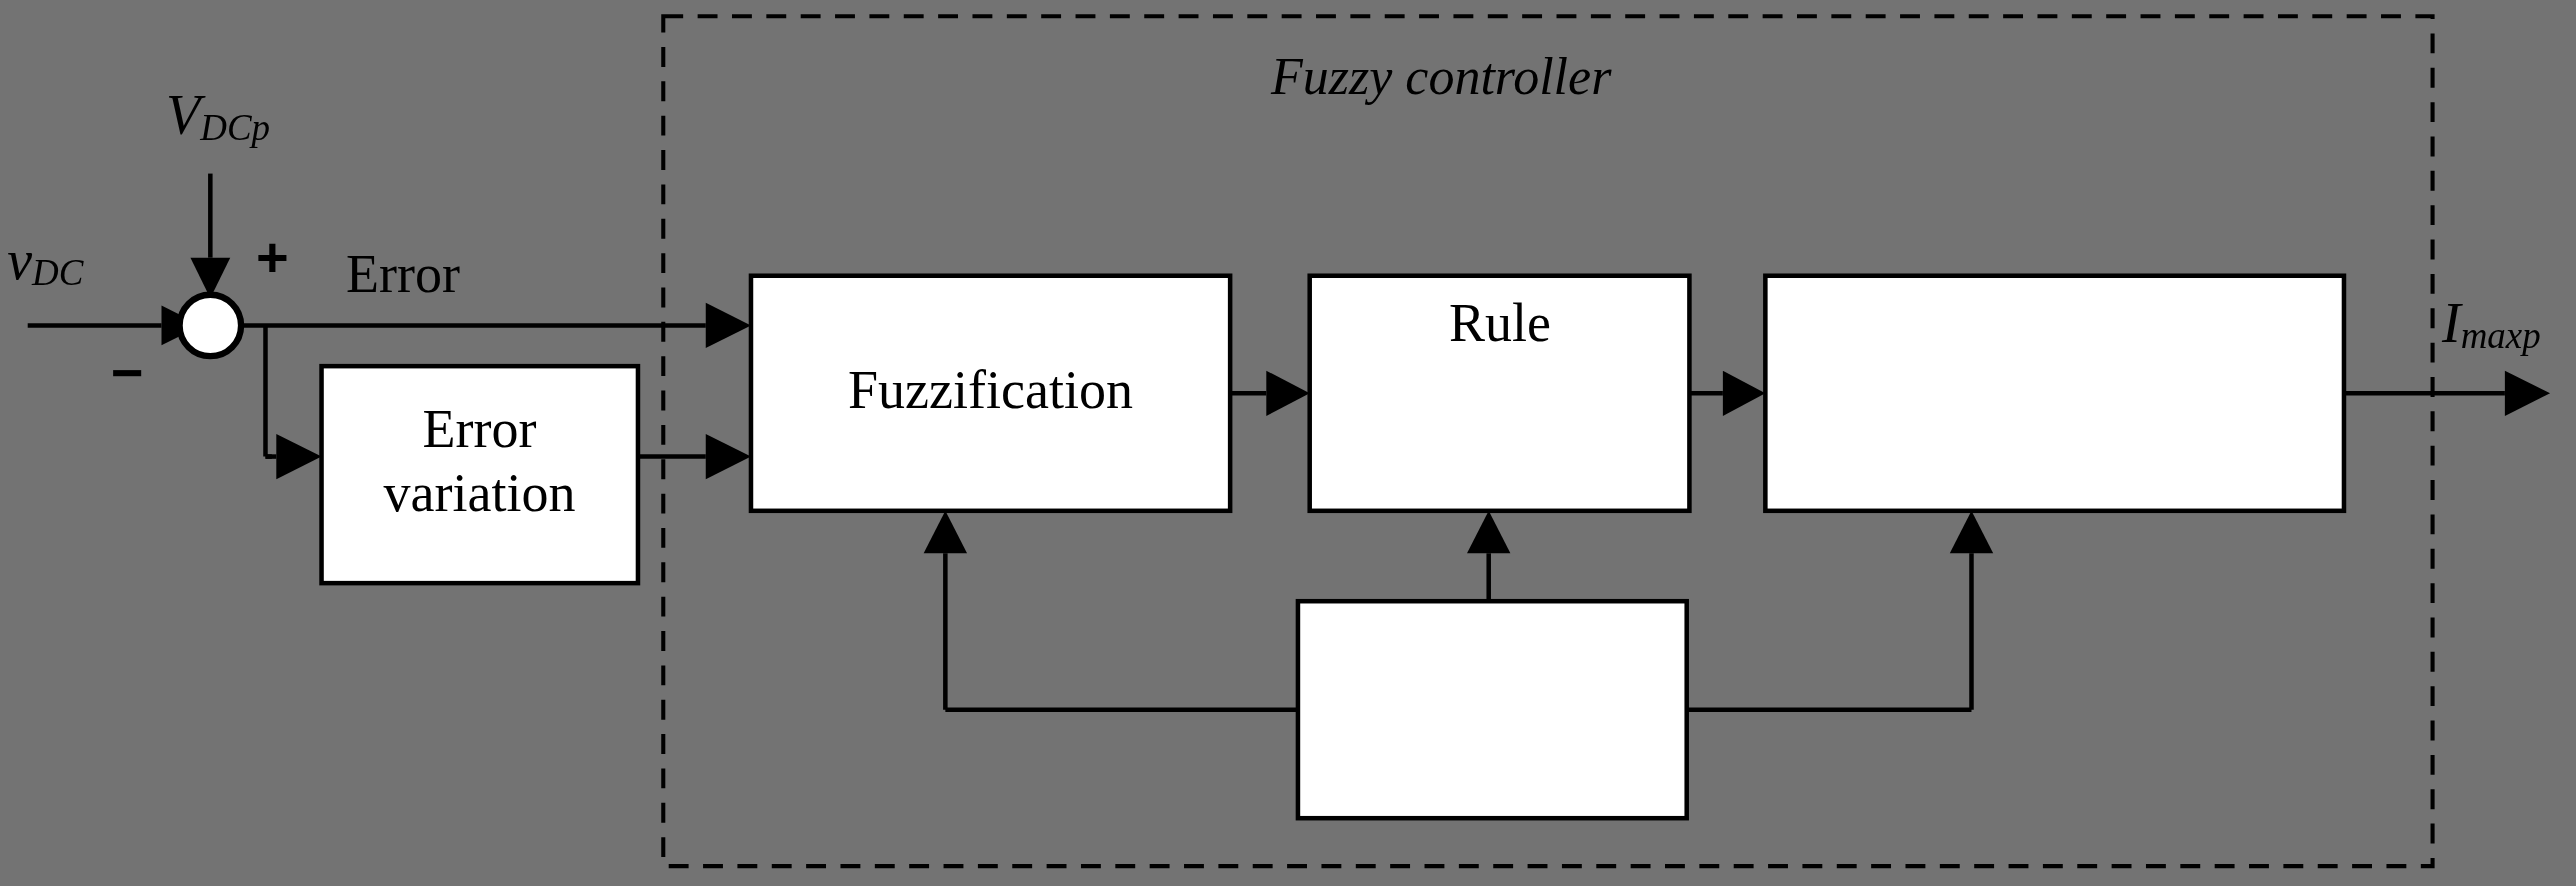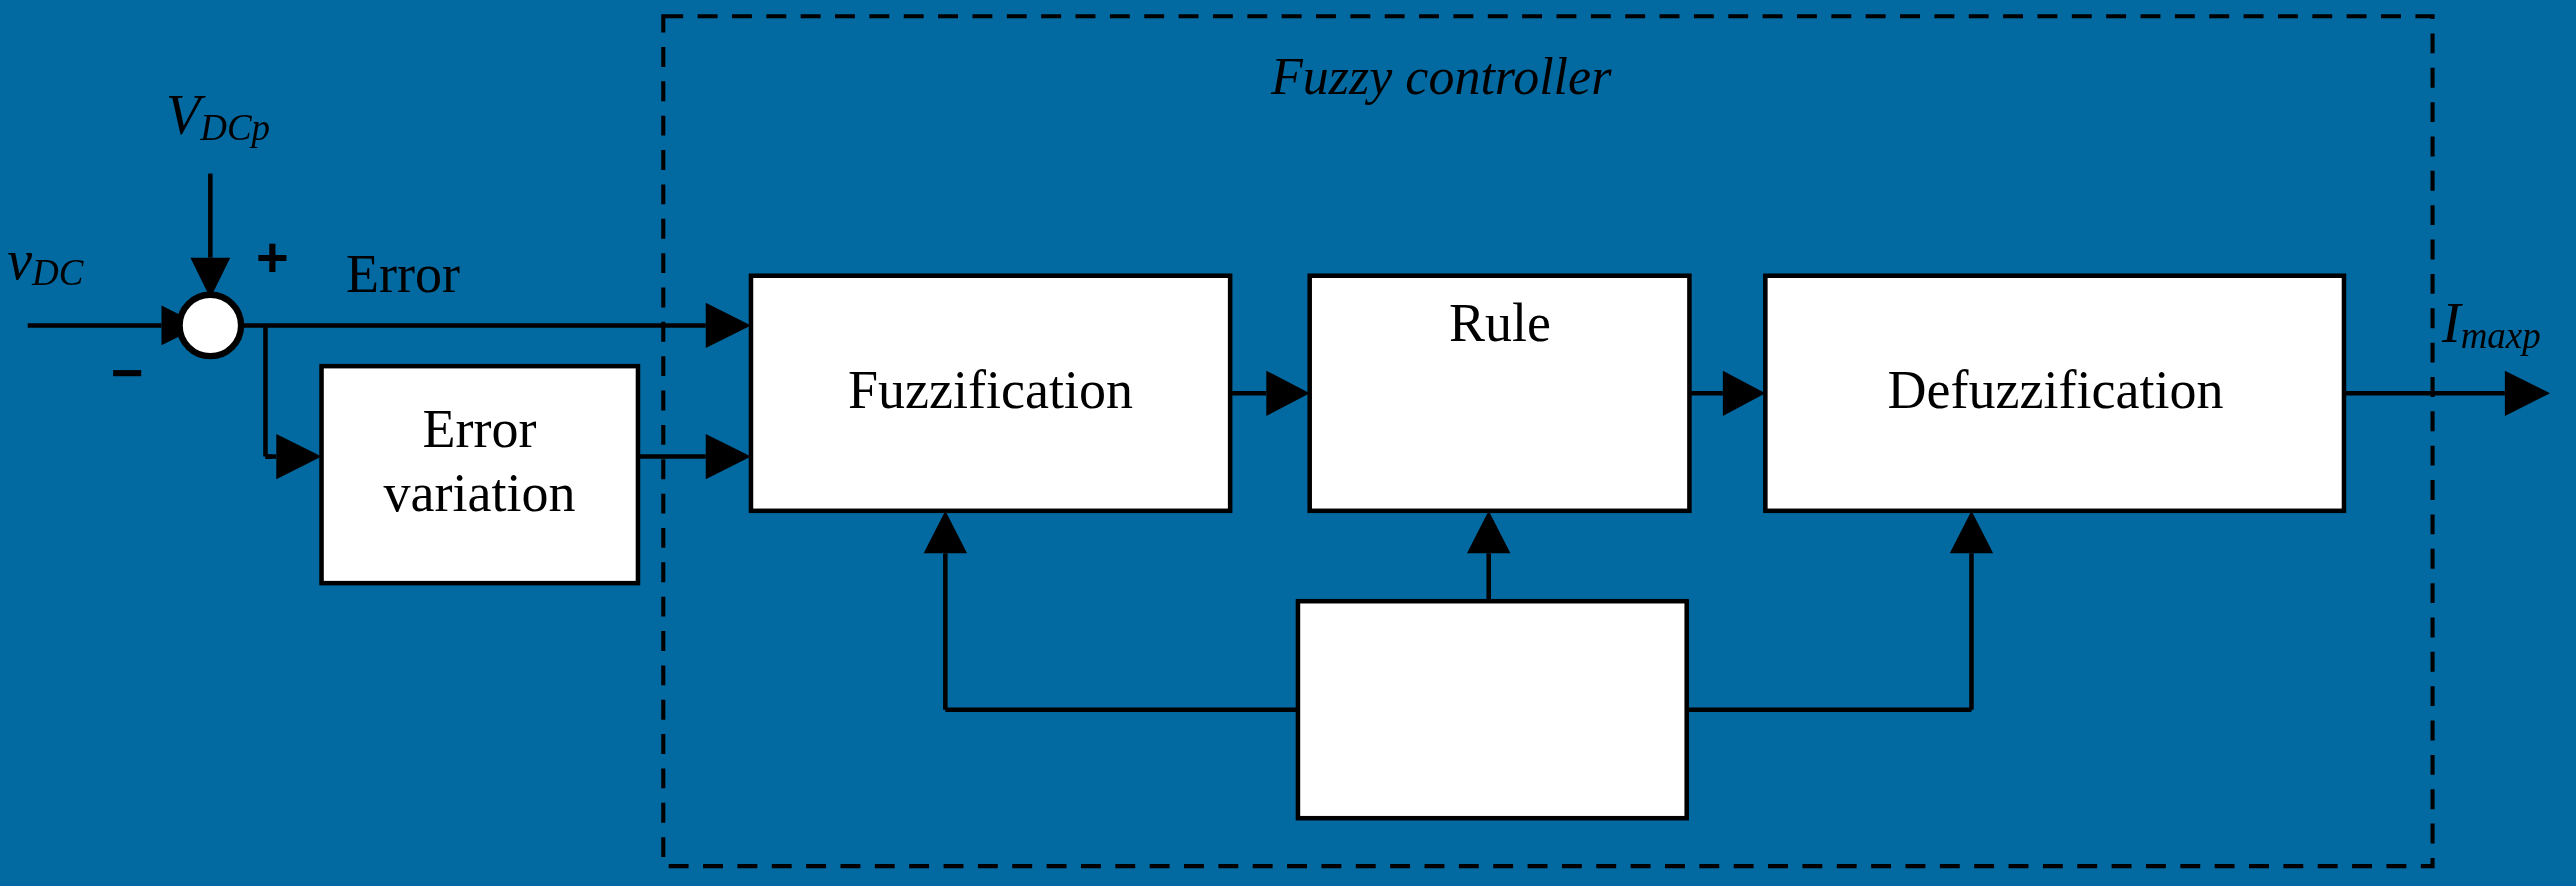--- a/index.html
+++ b/index.html
@@ -10,21 +10,21 @@
   body {
     width: 2576px;
     height: 886px;
     font-family: "Liberation Serif", "DejaVu Serif", serif;
     overflow: hidden;
   }
   #diagram-root {
     position: relative;
     width: 2576px;
     height: 886px;
-    background: #0369a1;
+    background: #737373;
   }
   svg.canvas {
     position: absolute;
     top: 0;
     left: 0;
     width: 2576px;
     height: 886px;
   }
   .blk-line { fill: none; stroke: #000000; stroke-width: 5; }
   .blk-rect { fill: #ffffff; stroke: #000000; stroke-width: 5; }
@@ -137,21 +137,20 @@
     <div>Error</div>
     <div>variation</div>
   </div>
 
   <div class="lbl lbl-box" style="left:751px; top:362px; width:479px;font-family:Liberation Serif, serif;">Fuzzification</div>
 
   <div class="lbl lbl-box two-line" style="left:1310px; top:292px; width:380px;">
     <div>Rule</div>
   </div>
 
-  <div class="lbl lbl-box" style="left:1766px; top:362px; width:579px;">Defuzzification</div>
 
 
   <div class="lbl lbl-var" style="left:2442px; top:294px;">
     <span>I</span><span class="sub">maxp</span>
   </div>
 
 </div>
 
 
 </body></html>

